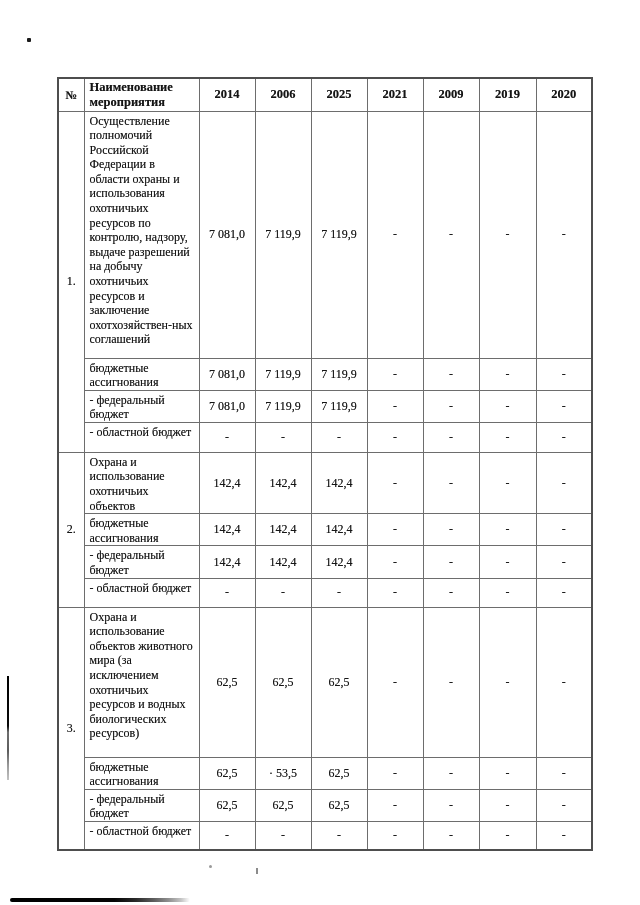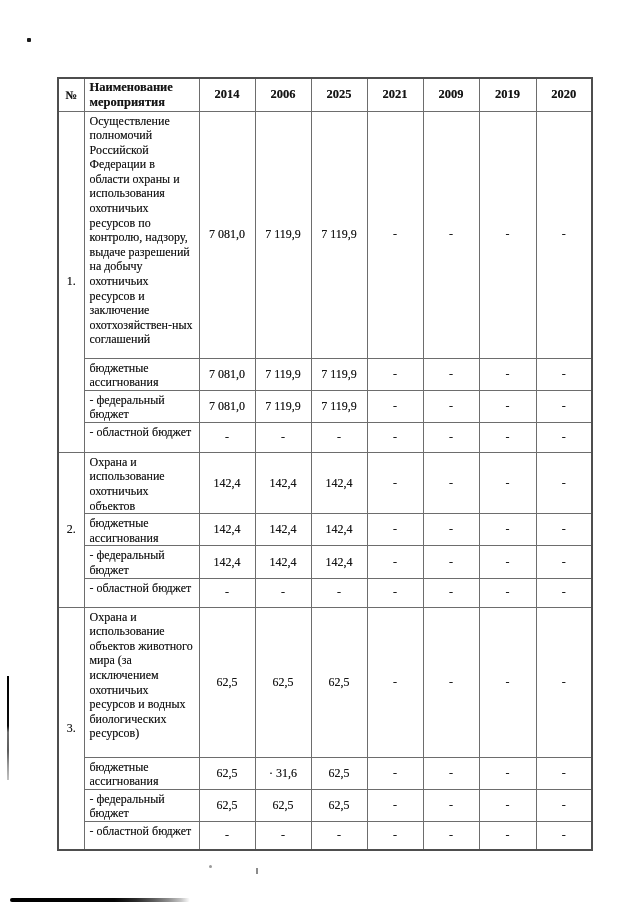--- a/index.html
+++ b/index.html
@@ -168,21 +168,21 @@
     <td class="val">62,5</td>
     <td class="val">62,5</td>
     <td class="val">-</td>
     <td class="val">-</td>
     <td class="val">-</td>
     <td class="val">-</td>
   </tr>
   <tr style="height:30px">
     <td class="name-cell">бюджетные ассигнования</td>
     <td class="val">62,5</td>
-    <td class="val">· 31,6</td>
+    <td class="val">· 53,5</td>
     <td class="val">62,5</td>
     <td class="val">-</td>
     <td class="val">-</td>
     <td class="val">-</td>
     <td class="val">-</td>
   </tr>
   <tr style="height:30px">
     <td class="name-cell">- федеральный бюджет</td>
     <td class="val">62,5</td>
     <td class="val">62,5</td>

